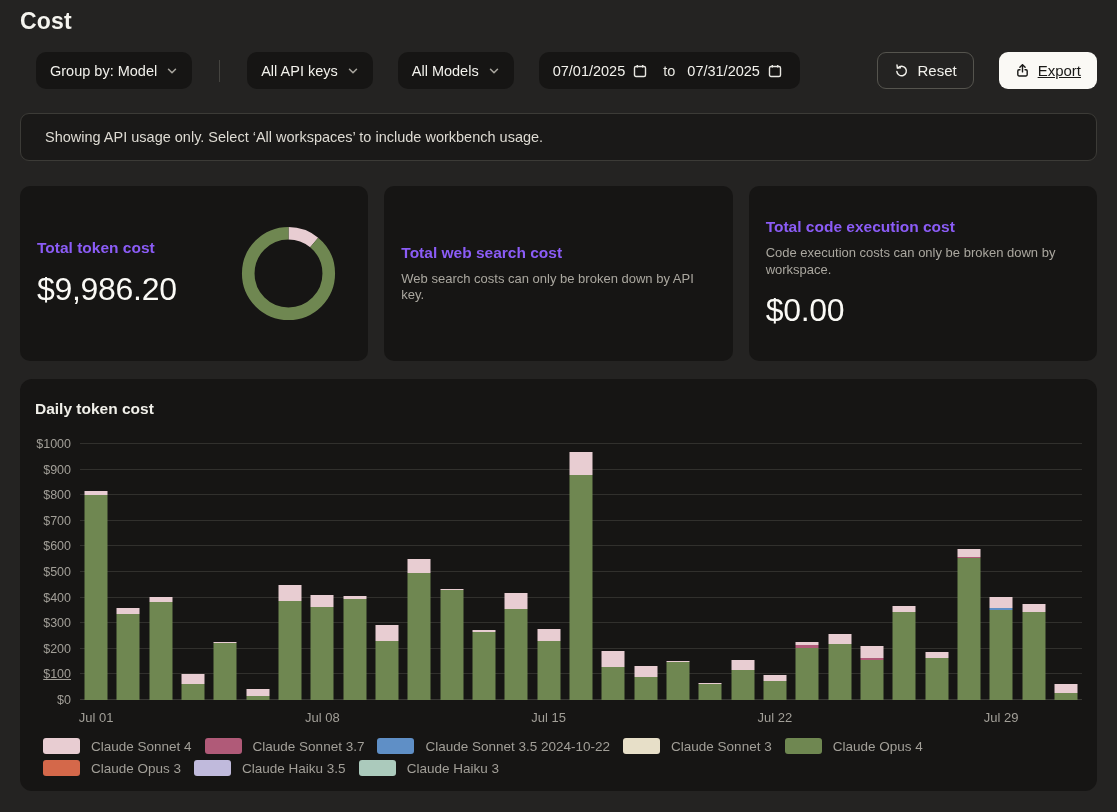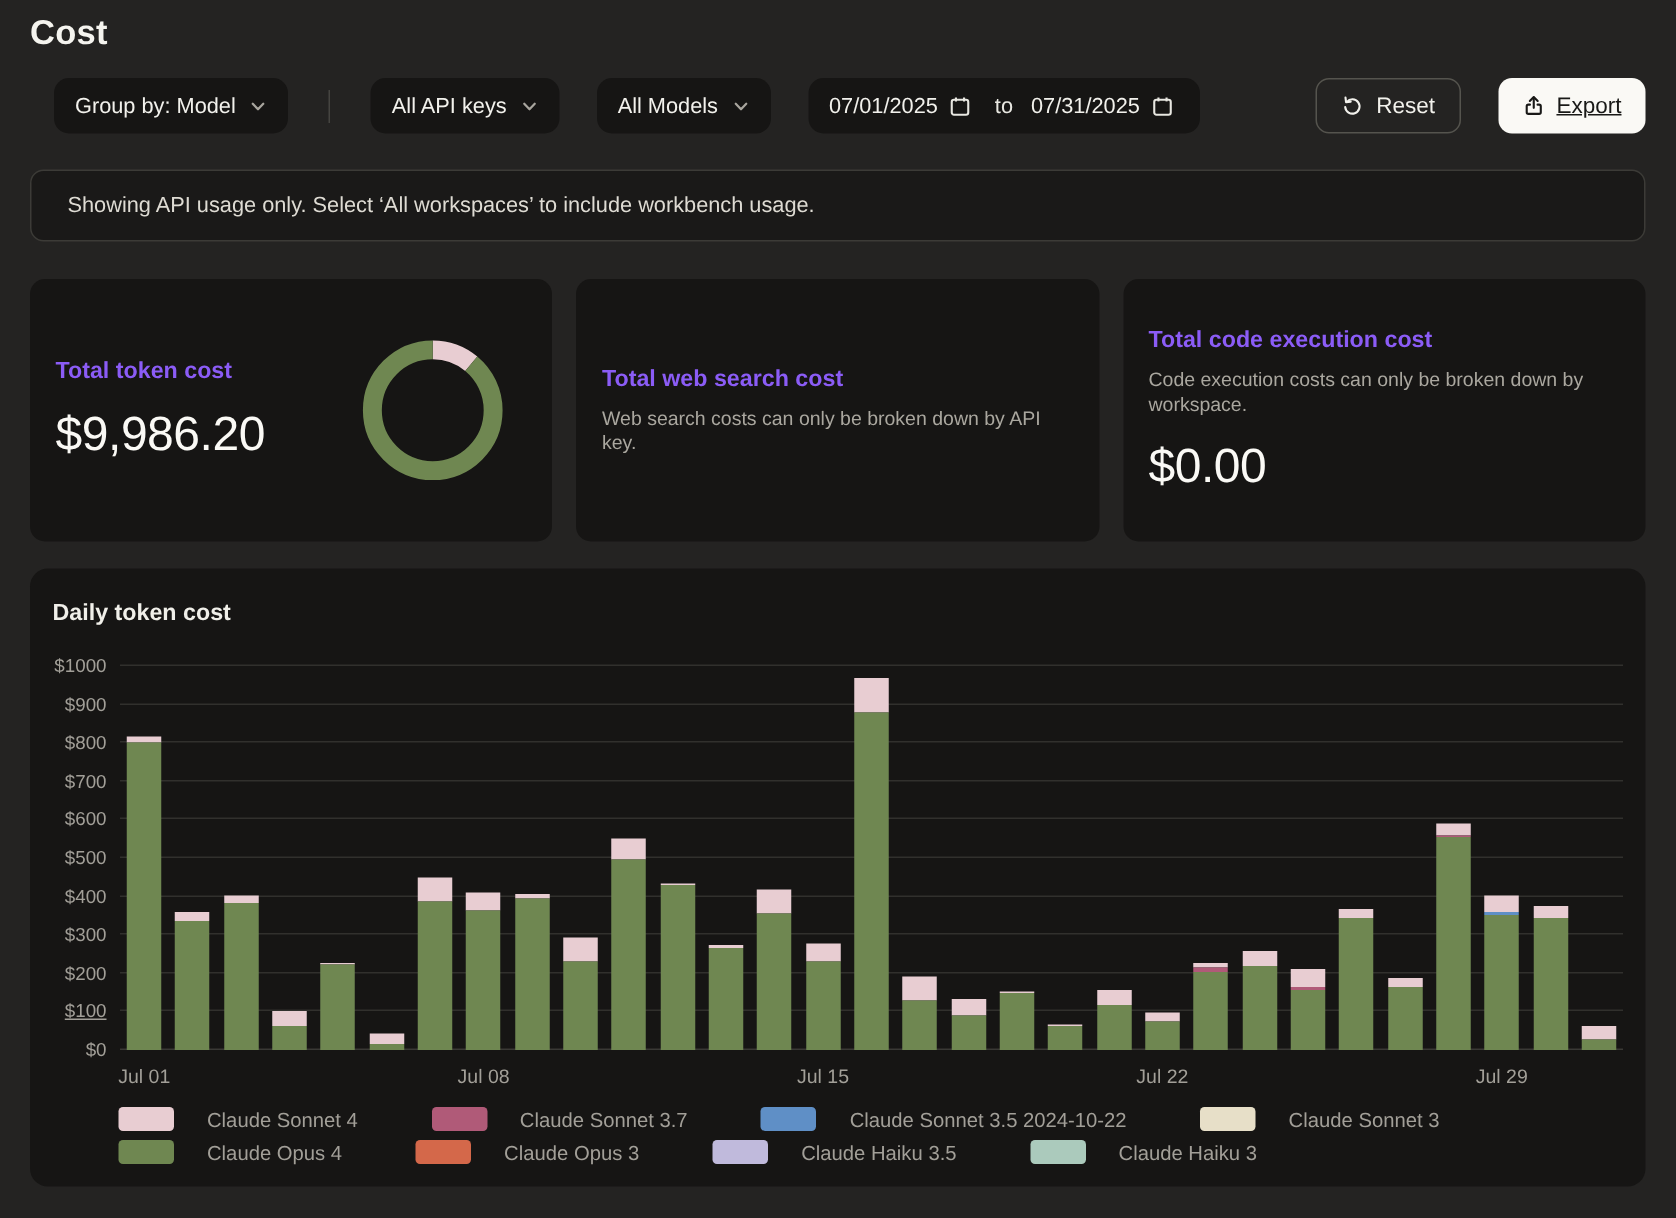--- a/index.html
+++ b/index.html
@@ -77,21 +77,21 @@
   .seg { width: 100%; }
   .x-axis { position: relative; margin-left: 45px; width: 1002px; height: 20px; margin-top: 8px; }
   .xtick {
     position: absolute; transform: translateX(-50%); font-size: 13px; color: #a29f98;
     white-space: nowrap; top: 2px;
   }
   .legend {
     margin: 10px 0 0 8px; display: flex; flex-wrap: wrap;
     column-gap: 13px; row-gap: 6px; max-width: 1030px;
   }
-  .legend-item { display: inline-flex; align-items: center; gap: 22px; margin-left: 36px; }
+  .legend-item { display: inline-flex; align-items: center; gap: 11px; }
   .legend-swatch { width: 37px; height: 16px; border-radius: 3px; flex: none; }
   .legend-label { font-size: 13.5px; color: #a29f98; }
   svg { display: block; }
 </style>
 </head>
 <body>
 
 <h1>Cost</h1>
 
 <div class="toolbar">

